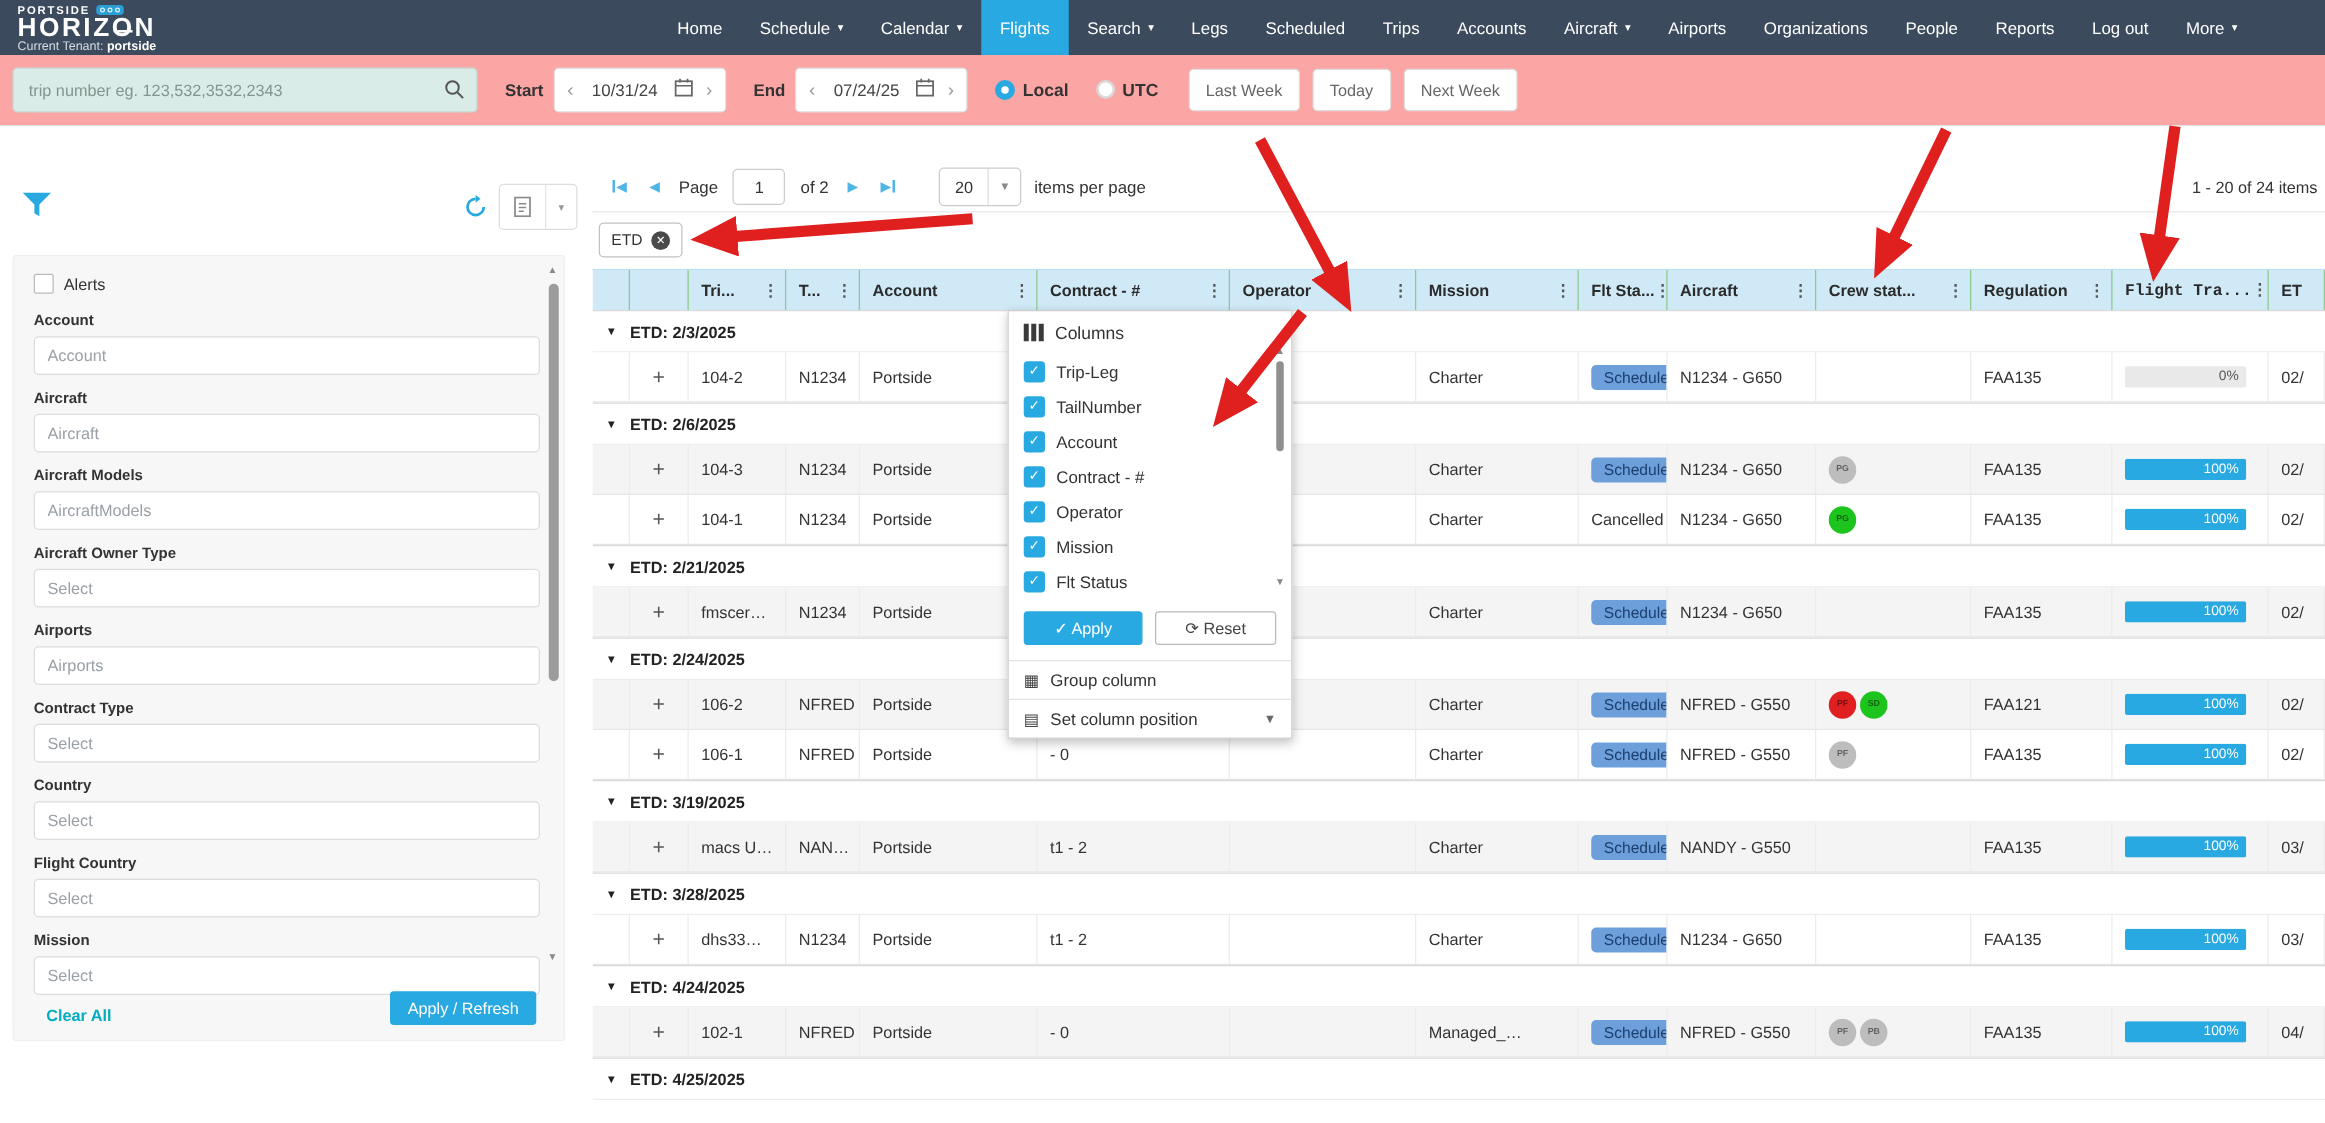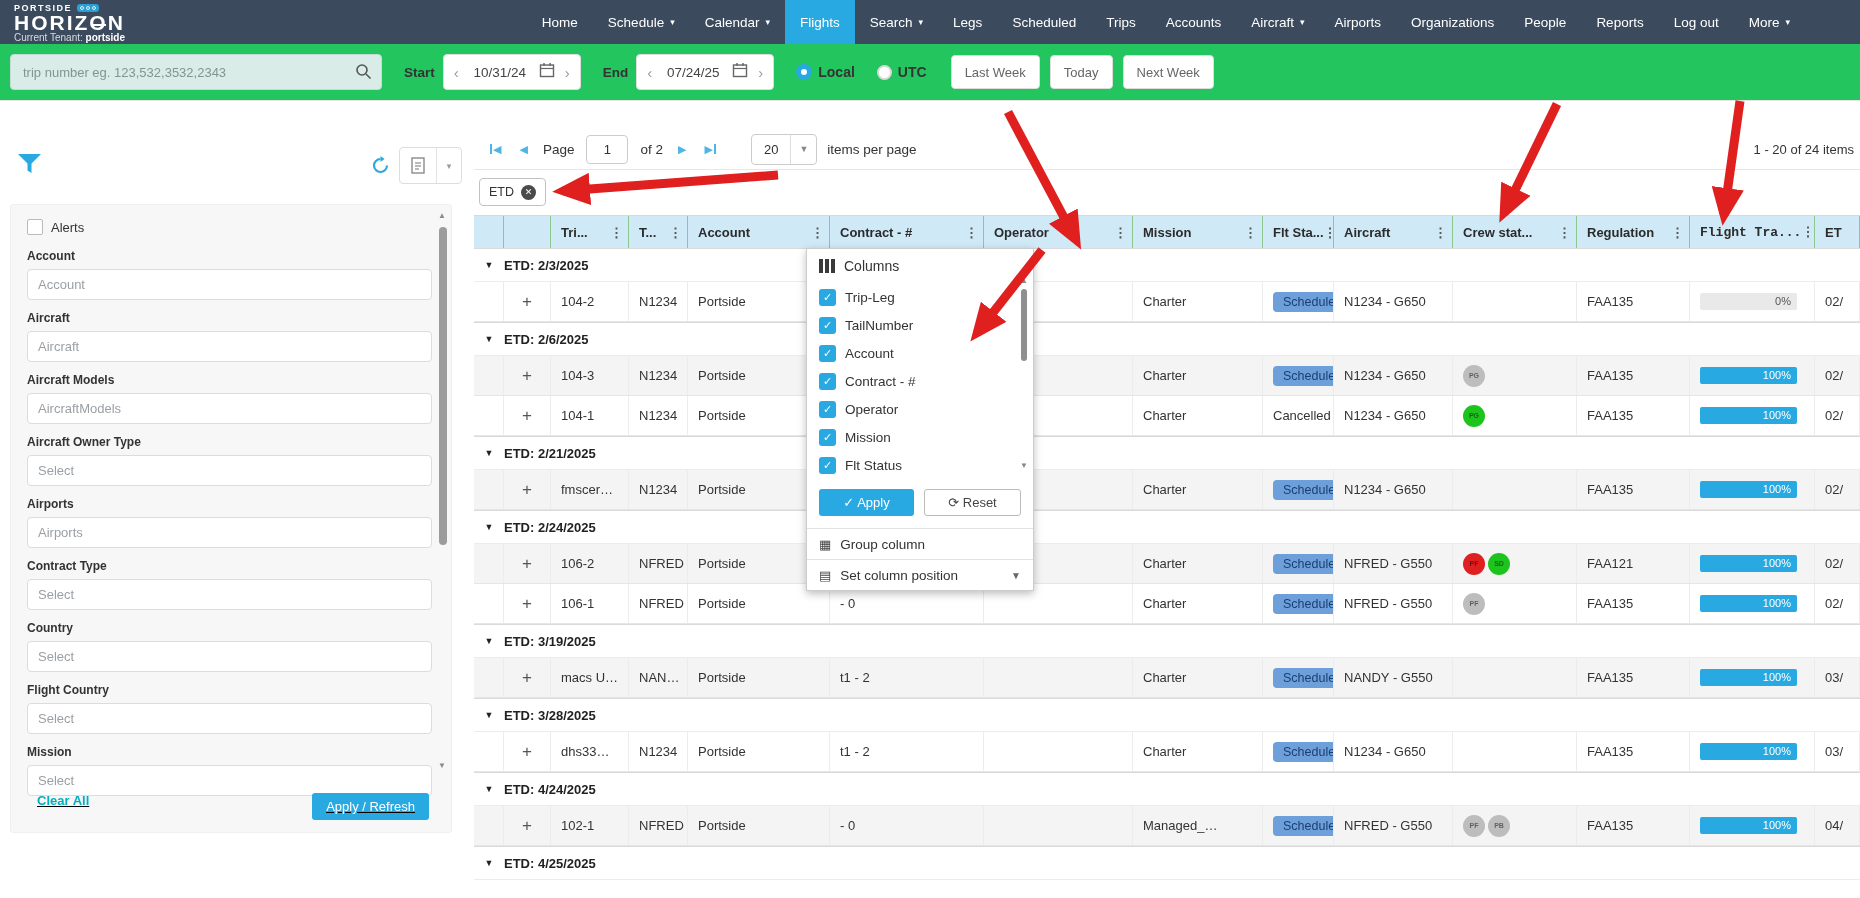--- a/index.html
+++ b/index.html
@@ -17,30 +17,30 @@
   .logo-o { position:relative; display:inline-block; }
   .logo-o::after { content:""; position:absolute; left:2px; right:2px; top:55%; height:2px; background:#fff; }
   .brand-tenant { font-size:10px; color:#d7dde4; line-height:10px; }
   .brand-tenant b { color:#fff; }
   .nav { flex:1; display:flex; align-items:stretch; justify-content:flex-end; padding-right:55px; }
   .nav-item { display:flex; align-items:center; gap:6px; padding:0 15px; color:#fff; font-size:13.5px; cursor:pointer; white-space:nowrap; }
   .nav-item.active { background:#29a9e1; }
   .nav-item .caret { font-size:9px; color:#fff; }
 
   
-  .toolbar { position:absolute; top:44px; left:0; right:0; height:57px; background:#22c55e; border-bottom:1px solid #e3e3e3; display:flex; align-items:center; }
+  .toolbar { position:absolute; top:44px; left:0; right:0; height:57px; background:#fca5a5; border-bottom:1px solid #e3e3e3; display:flex; align-items:center; }
   .search-wrap { position:relative; margin-left:10px; width:372px; }
   .search-input { width:100%; height:36px; background:#d9ece8; border:1px solid #c3dcd5; border-radius:4px; padding:0 34px 0 12px; font-size:13px; color:#5d716d; font-family:"Liberation Sans",sans-serif; }
   .search-input::placeholder { color:#82968f; }
   .search-icon { position:absolute; right:10px; top:9px; }
   .tb-label { font-weight:bold; font-size:13.5px; color:#333; margin:0 8px 0 22px; }
   .dategroup { display:flex; align-items:center; height:36px; background:#fff; border:1px solid #ddd; border-radius:4px; padding:0 8px; gap:8px; }
   .dg-chev { color:#9a9a9a; font-size:15px; cursor:pointer; padding:0 2px; }
   .dg-date { font-size:13.5px; color:#444; min-width:62px; text-align:center; }
-  .radio-row { display:flex; align-items:center; gap:6px; margin-left:22px; cursor:pointer; }
+  .radio-row { display:flex; gap:6px; margin-left:22px; cursor:pointer; }
   .radio-on { width:16px; height:16px; border:5px solid #29a9e1; border-radius:50%; background:#fff; }
   .radio-off { width:15px; height:15px; border:2px solid #d9d9d9; border-radius:50%; background:#fff; }
   .radio-label { font-weight:bold; font-size:14px; color:#333; }
   .tb-btn { height:34px; background:#fff; border:1px solid #ddd; border-radius:4px; padding:0 13px; font-size:13px; color:#666; margin-left:10px; cursor:pointer; font-family:"Liberation Sans",sans-serif; }
   .tb-btn:first-of-type { margin-left:24px; }
 
   
   .sidebar { position:absolute; top:101px; left:0; width:463px; bottom:0; background:#fff; }
   .total-records { position:absolute; top:24px; left:0; width:100%; text-align:center; font-weight:bold; font-size:14.5px; color:#222; }
   .funnel { position:absolute; top:53px; left:18px; cursor:pointer; }
@@ -53,21 +53,21 @@
   .cbx-empty { width:16px; height:16px; background:#fff; border:1px solid #bbb; border-radius:2px; }
   .alerts-label { font-size:13px; color:#333; }
   .ffield { margin-bottom:11px; }
   .ffield label { display:block; font-weight:bold; font-size:12px; color:#333; margin-bottom:6px; }
   .ffield input { width:405px; height:31px; background:#fff; border:1px solid #dcdcdc; border-radius:4px; padding:0 10px; font-size:13px; color:#444; font-family:"Liberation Sans",sans-serif; }
   .ffield input::placeholder { color:#9aa0a6; }
   .panel-scrollbar { position:absolute; right:2px; top:4px; bottom:0; width:12px; }
   .ps-up { position:absolute; top:2px; left:1px; font-size:8px; color:#8a8a8a; }
   .ps-thumb { position:absolute; top:18px; left:2px; width:8px; height:318px; background:#9c9c9c; border-radius:4px; }
   .ps-down { position:absolute; top:552px; left:1px; font-size:8px; color:#8a8a8a; }
-  .sidebar-footer { position:absolute; bottom:12px; left:26px; right:22px; display:flex; align-items:flex-start; justify-content:space-between;text-decoration:underline; }
+  .sidebar-footer { position:absolute; bottom:12px; left:26px; right:22px; display:flex; align-items:flex-end; justify-content:space-between; }
   .clear-all { font-weight:bold; font-size:13px; color:#00aec0; cursor:pointer; }
   .apply-refresh { background:#29a9e1; color:#fff; border:none; border-radius:3px; height:27px; padding:0 14px; font-size:13px; cursor:pointer; font-family:"Liberation Sans",sans-serif; }
 
   
   .main { position:absolute; top:101px; left:463px; right:0; bottom:0; background:#fff; }
   .pagerbar { position:absolute; top:28px; left:11px; right:0; height:41px; border-bottom:1px solid #e7e7e7; display:flex; align-items:center; font-size:13.5px; color:#333; }
   .pg-ico { color:#4eb5e5; font-size:11px; margin:0 9px; cursor:pointer; display:inline-flex; align-items:center; }
   .pg-ico.first::before { content:""; width:2px; height:10px; background:currentColor; margin-right:1px; }
   .pg-ico.last::after { content:""; width:2px; height:10px; background:currentColor; margin-left:1px; }
   .pagerbar .lbl { margin:0 6px; }

